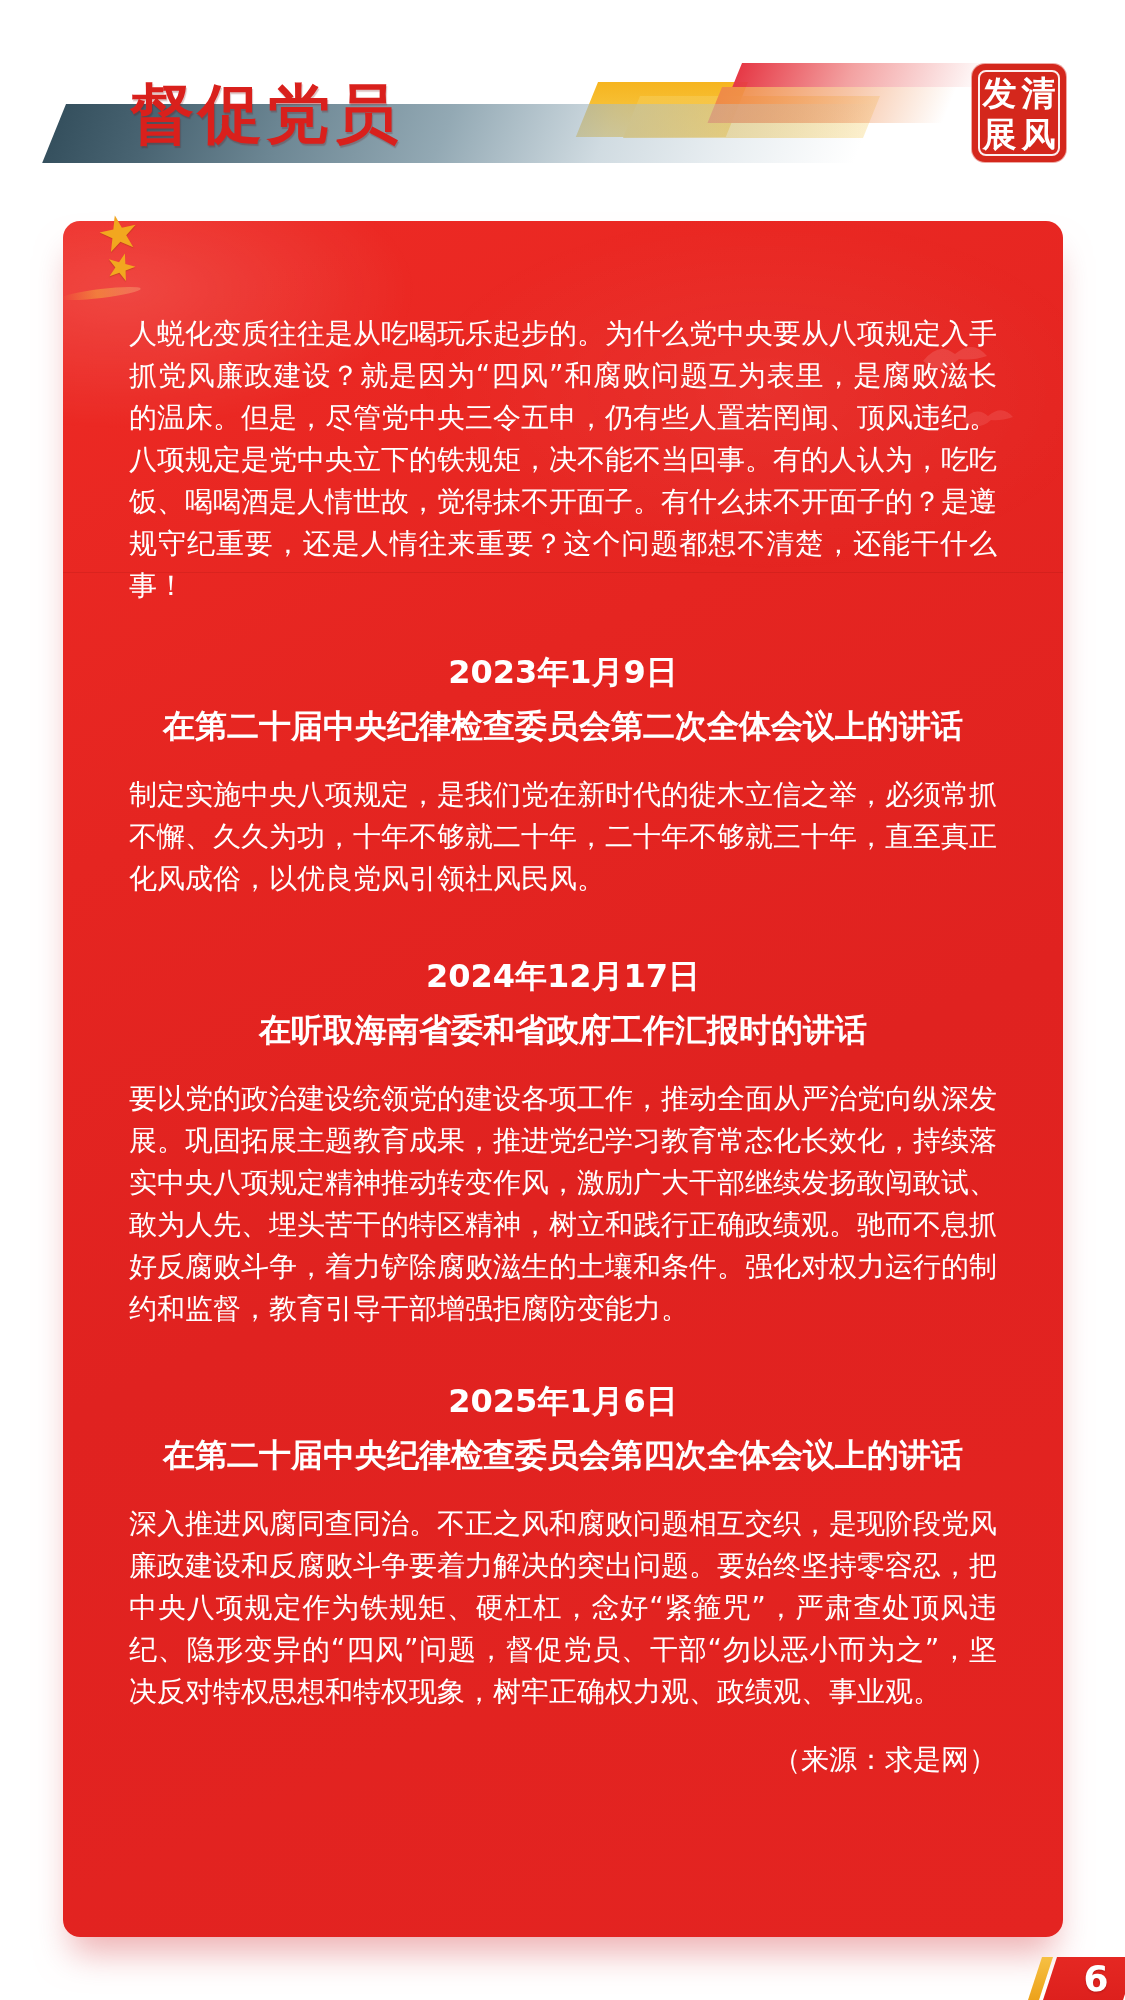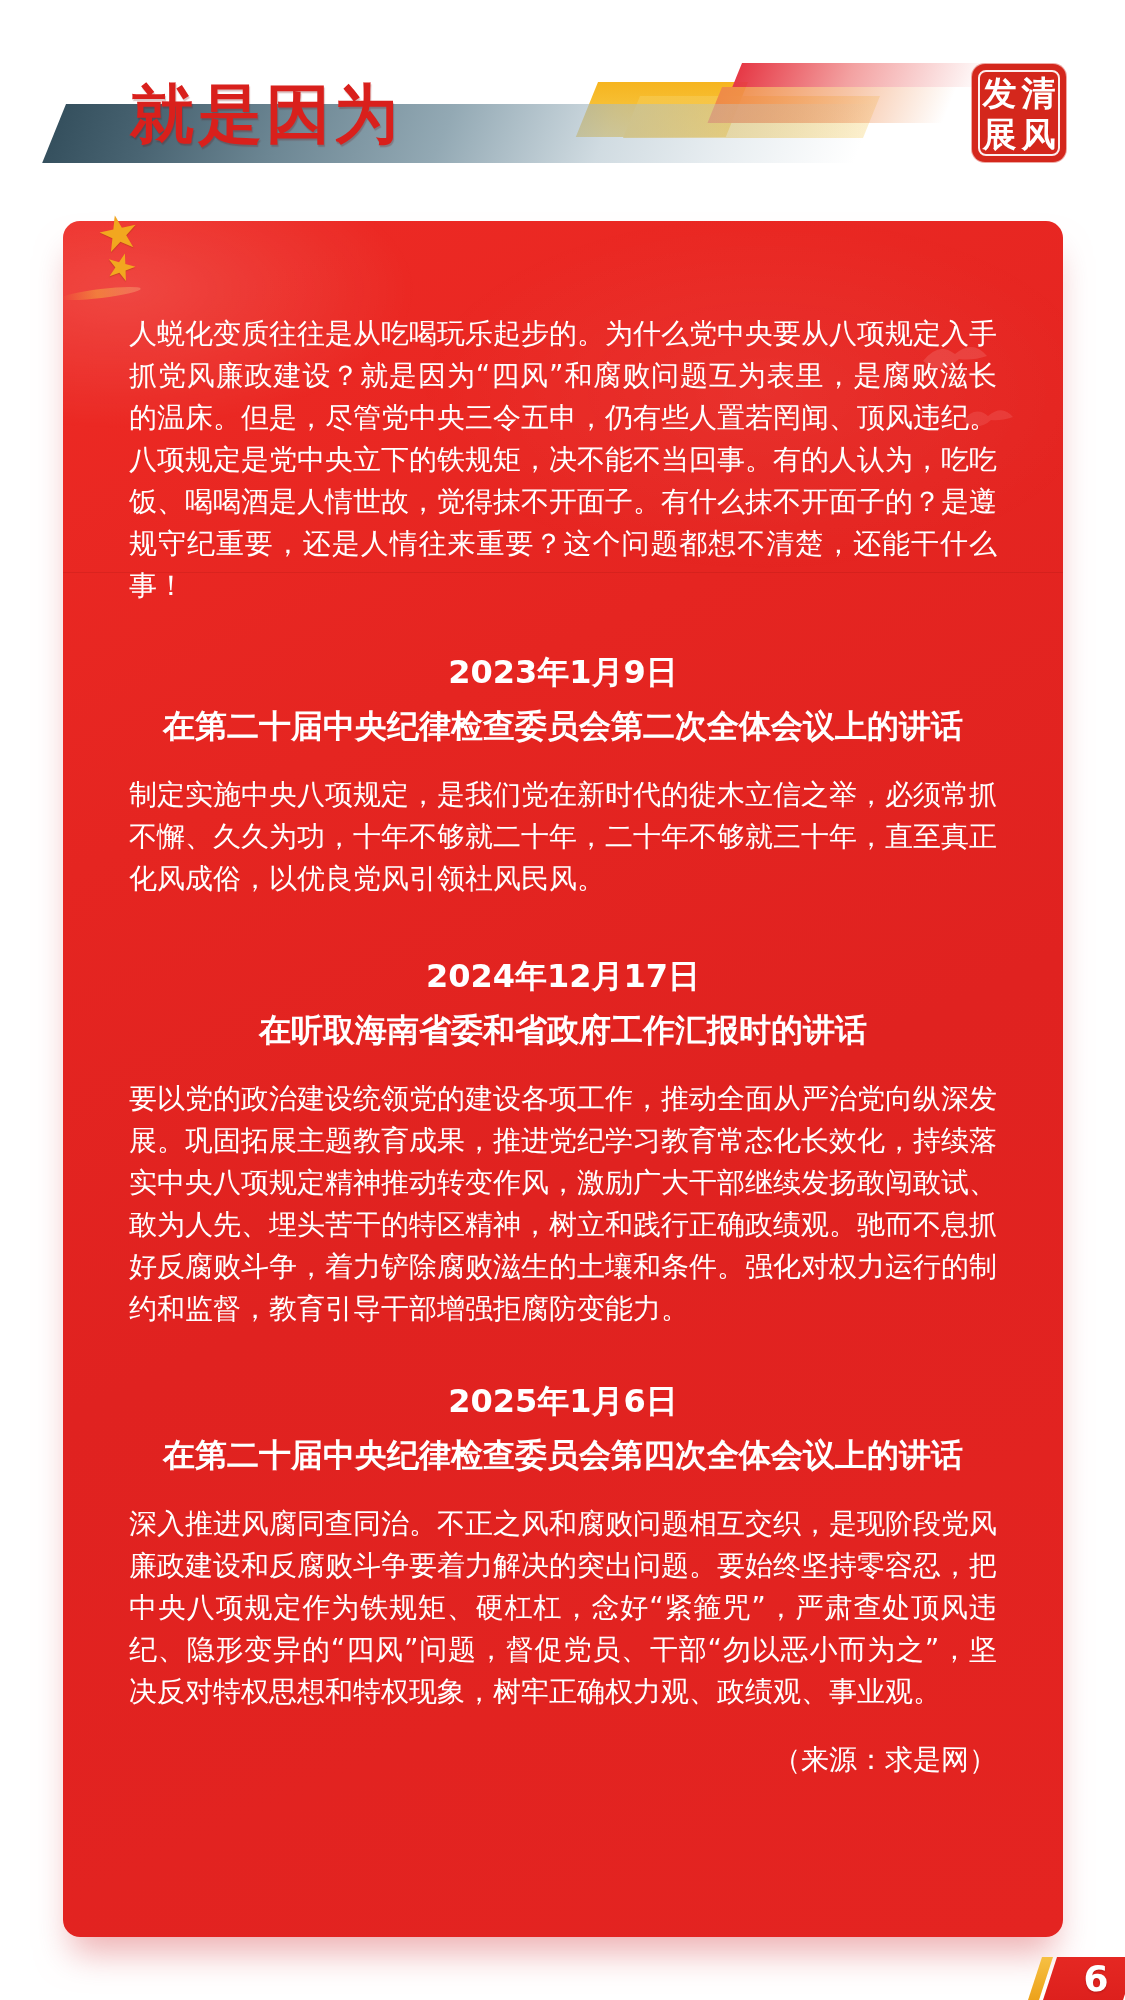--- a/index.html
+++ b/index.html
@@ -100,21 +100,21 @@
 <div class="cloud c5"></div>
 <div class="cloud c6"></div>
 <div class="cloud c7"></div>
 
 <header>
   <div class="accent accent-yellow"></div>
   <div class="accent accent-yellow2"></div>
   <div class="accent accent-red"></div>
   <div class="accent accent-orange"></div>
   <div class="banner"></div>
-  <h1 class="page-title">就是因为</h1>
+  <h1 class="page-title">督促党员</h1>
   <div class="seal">
     <div class="seal-inner">
       <span>发</span>
       <span>清</span>
       <span>展</span>
       <span>风</span>
     </div>
   </div>
 </header>
 

